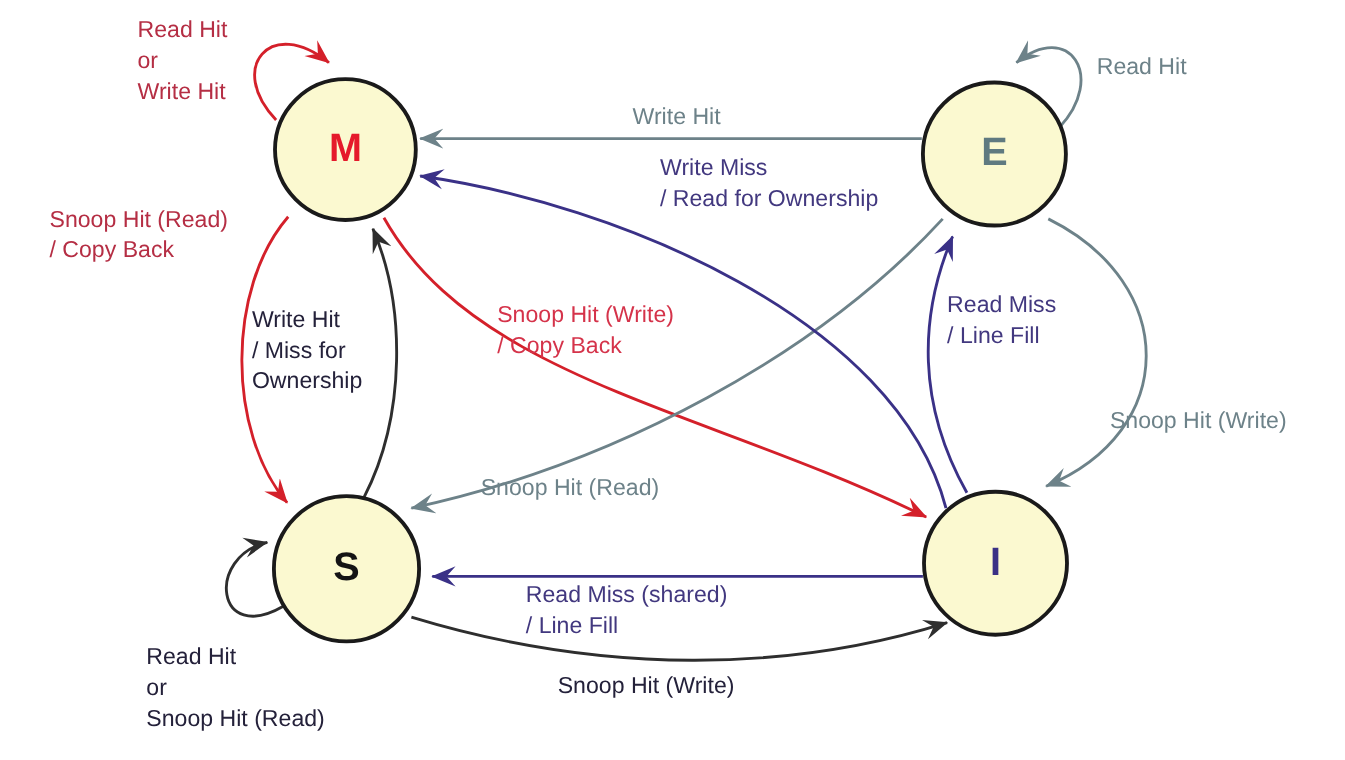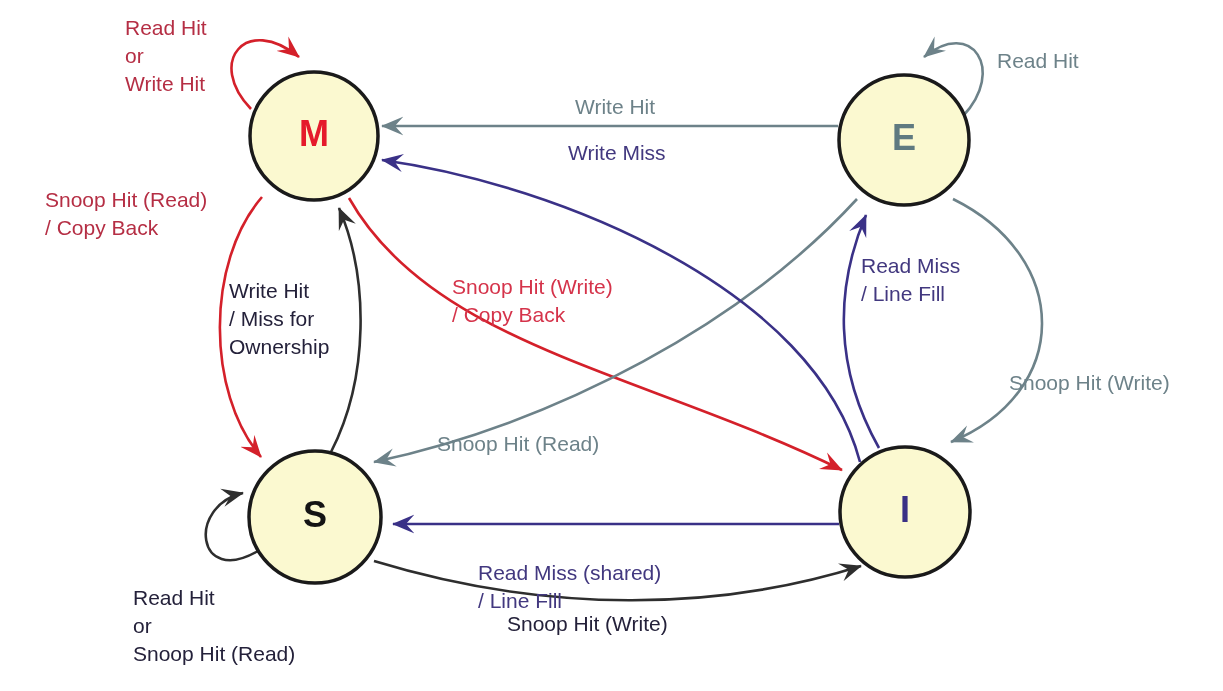--- a/index.html
+++ b/index.html
@@ -82,54 +82,55 @@
   </div>
 
   <div class="lbl" style="left: 997px; top: 47px; color: rgb(109, 130, 137);">
     <span>Read Hit</span>
   </div>
 
   <div class="lbl" style="left: 575px; top: 93px; color: rgb(109, 130, 137);">
     <span>Write Hit</span>
   </div>
 
-  <div class="lbl" style="left: 568px; top: 139px; color: rgb(66, 56, 127);">
+  <div class="lbl" style="left: 600px; top: 139px; color: rgb(66, 56, 127);">
     <span>Write Miss</span>
+    <span>/ Read for Ownership</span>
   </div>
 
   <div class="lbl" style="left: 45px; top: 186px; color: rgb(181, 46, 68);">
     <span>Snoop Hit (Read)</span>
     <span>/ Copy Back</span>
   </div>
 
   <div class="lbl" style="left: 229px; top: 277px; color: rgb(36, 33, 58);">
     <span>Write Hit</span>
     <span>/ Miss for</span>
     <span>Ownership</span>
   </div>
 
   <div class="lbl" style="left: 452px; top: 273px; color: rgb(213, 51, 74);">
     <span>Snoop Hit (Write)</span>
     <span>/ Copy Back</span>
   </div>
 
-  <div class="lbl" style="left: 861px; top: 252px; color: rgb(66, 56, 127);">
+  <div class="lbl" style="left: 861px; top: 264px; color: rgb(66, 56, 127);">
     <span>Read Miss</span>
     <span>/ Line Fill</span>
   </div>
 
   <div class="lbl" style="left: 437px; top: 430px; color: rgb(109, 130, 137);">
     <span>Snoop Hit (Read)</span>
   </div>
 
   <div class="lbl" style="left: 1009px; top: 369px; color: rgb(109, 130, 137);">
     <span>Snoop Hit (Write)</span>
   </div>
 
-  <div class="lbl" style="left: 478px; top: 527px; color: rgb(66, 56, 127); margin-top: 32px;">
+  <div class="lbl" style="left: 478px; top: 527px; color: rgb(66, 56, 127);">
     <span>Read Miss (shared)</span>
     <span>/ Line Fill</span>
   </div>
 
   <div class="lbl" style="left: 133px; top: 584px; color: rgb(36, 33, 58);">
     <span>Read Hit</span>
     <span>or</span>
     <span>Snoop Hit (Read)</span>
   </div>
 

